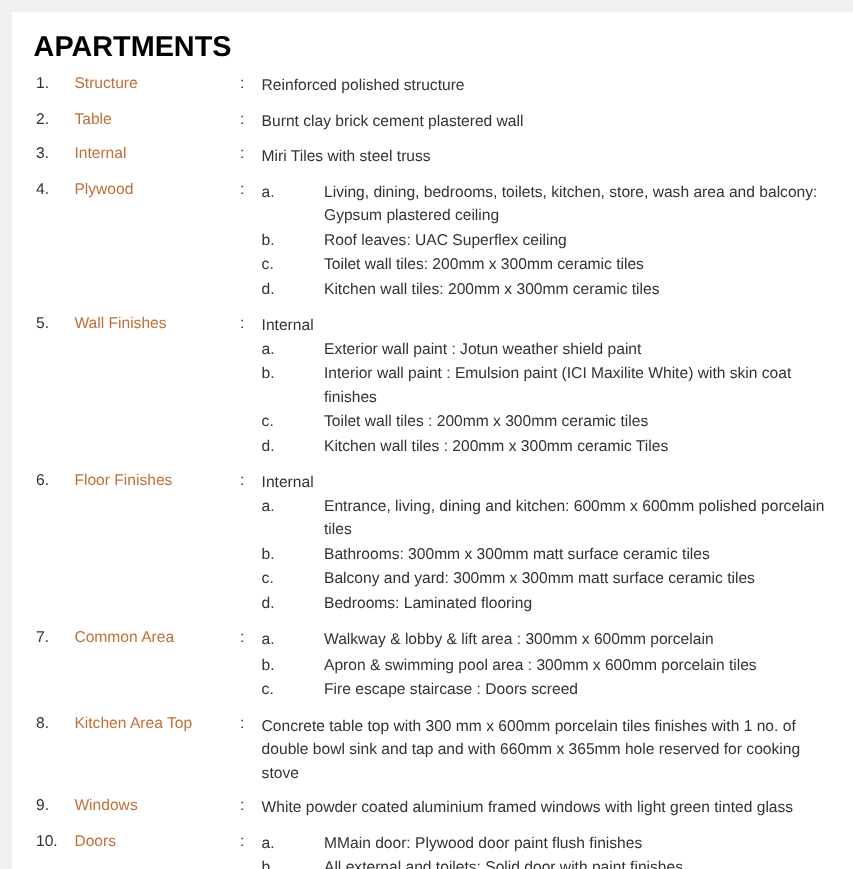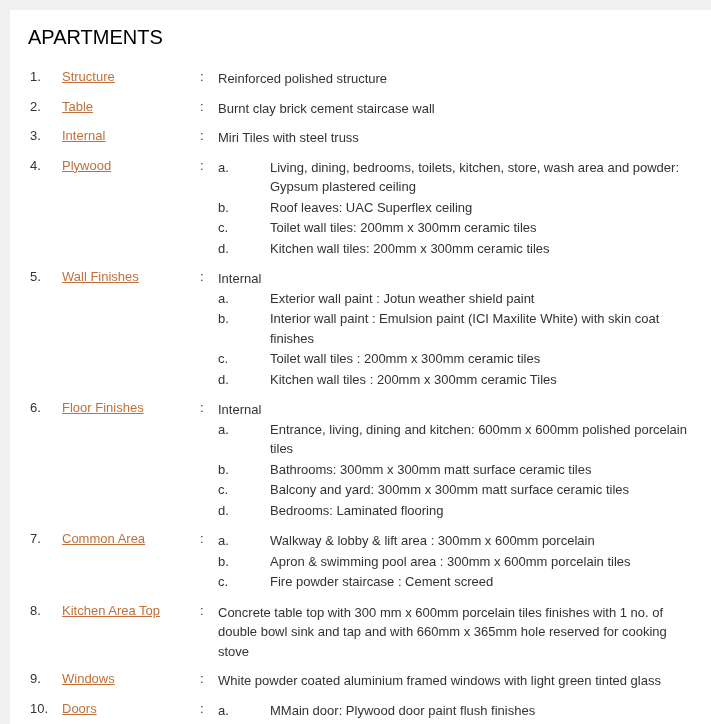--- a/index.html
+++ b/index.html
@@ -10,23 +10,23 @@
       padding: 10px;
       width: 711px;
     }
     .container {
       background: #fff;
       padding: 16px 18px;
       width: 711px;
       min-height: 724px;
     }
     h1 {
-      font-size: 20px;
-      font-weight: normal;
-      margin-bottom: 17px;
+      font-size: 24px;
+      font-weight: bold;
+      margin-bottom: 4px;
       color: #000;
     }
     table {
       width: 100%;
       border-collapse: collapse;
     }
     .item-row {
       vertical-align: top;
     }
     .num-cell {
@@ -35,21 +35,20 @@
       vertical-align: top;
       color: #333;
       font-size: 13px;
     }
     .label-cell {
       width: 140px;
       padding: 3px 4px;
       vertical-align: top;
       color: #c0703a;
       font-size: 13px;
-      text-decoration: underline;
     }
     .colon-cell {
       width: 16px;
       padding: 3px 2px;
       vertical-align: top;
       color: #333;
       font-size: 13px;
     }
     .value-cell {
       padding: 3px 4px;
@@ -94,21 +93,21 @@
           <td class="colon-cell">:</td>
           <td class="value-cell">Reinforced polished structure</td>
         </tr>
         <tr class="row-spacer">
           <td colspan="4"></td>
         </tr>
         <tr class="item-row">
           <td class="num-cell">2.</td>
           <td class="label-cell">Table</td>
           <td class="colon-cell">:</td>
-          <td class="value-cell">Burnt clay brick cement staircase wall</td>
+          <td class="value-cell">Burnt clay brick cement plastered wall</td>
         </tr>
         <tr class="row-spacer">
           <td colspan="4"></td>
         </tr>
         <tr class="item-row">
           <td class="num-cell">3.</td>
           <td class="label-cell">Internal</td>
           <td class="colon-cell">:</td>
           <td class="value-cell">Miri Tiles with steel truss</td>
         </tr>
@@ -116,21 +115,21 @@
           <td colspan="4"></td>
         </tr>
         <tr class="item-row">
           <td class="num-cell">4.</td>
           <td class="label-cell">Plywood</td>
           <td class="colon-cell">:</td>
           <td class="value-cell">
             <ul class="sub-list">
               <li>
                 <span class="sub-letter">a.</span>
-                <span class="sub-text">Living, dining, bedrooms, toilets, kitchen, store, wash area and powder: Gypsum plastered ceiling</span>
+                <span class="sub-text">Living, dining, bedrooms, toilets, kitchen, store, wash area and balcony: Gypsum plastered ceiling</span>
               </li>
               <li>
                 <span class="sub-letter">b.</span>
                 <span class="sub-text">Roof leaves: UAC Superflex ceiling</span>
               </li>
               <li>
                 <span class="sub-letter">c.</span>
                 <span class="sub-text">Toilet wall tiles: 200mm x 300mm ceramic tiles</span>
               </li>
               <li>
@@ -210,21 +209,21 @@
               <li>
                 <span class="sub-letter">a.</span>
                 <span class="sub-text">Walkway &amp; lobby &amp; lift area : 300mm x 600mm porcelain</span>
               </li>
               <li>
                 <span class="sub-letter">b.</span>
                 <span class="sub-text">Apron &amp; swimming pool area : 300mm x 600mm porcelain tiles</span>
               </li>
               <li>
                 <span class="sub-letter">c.</span>
-                <span class="sub-text">Fire powder staircase : Cement screed</span>
+                <span class="sub-text">Fire escape staircase : Doors screed</span>
               </li>
             </ul>
           </td>
         </tr>
         <tr class="row-spacer">
           <td colspan="4"></td>
         </tr>
         <tr class="item-row">
           <td class="num-cell">8.</td>
           <td class="label-cell">Kitchen Area Top</td>

